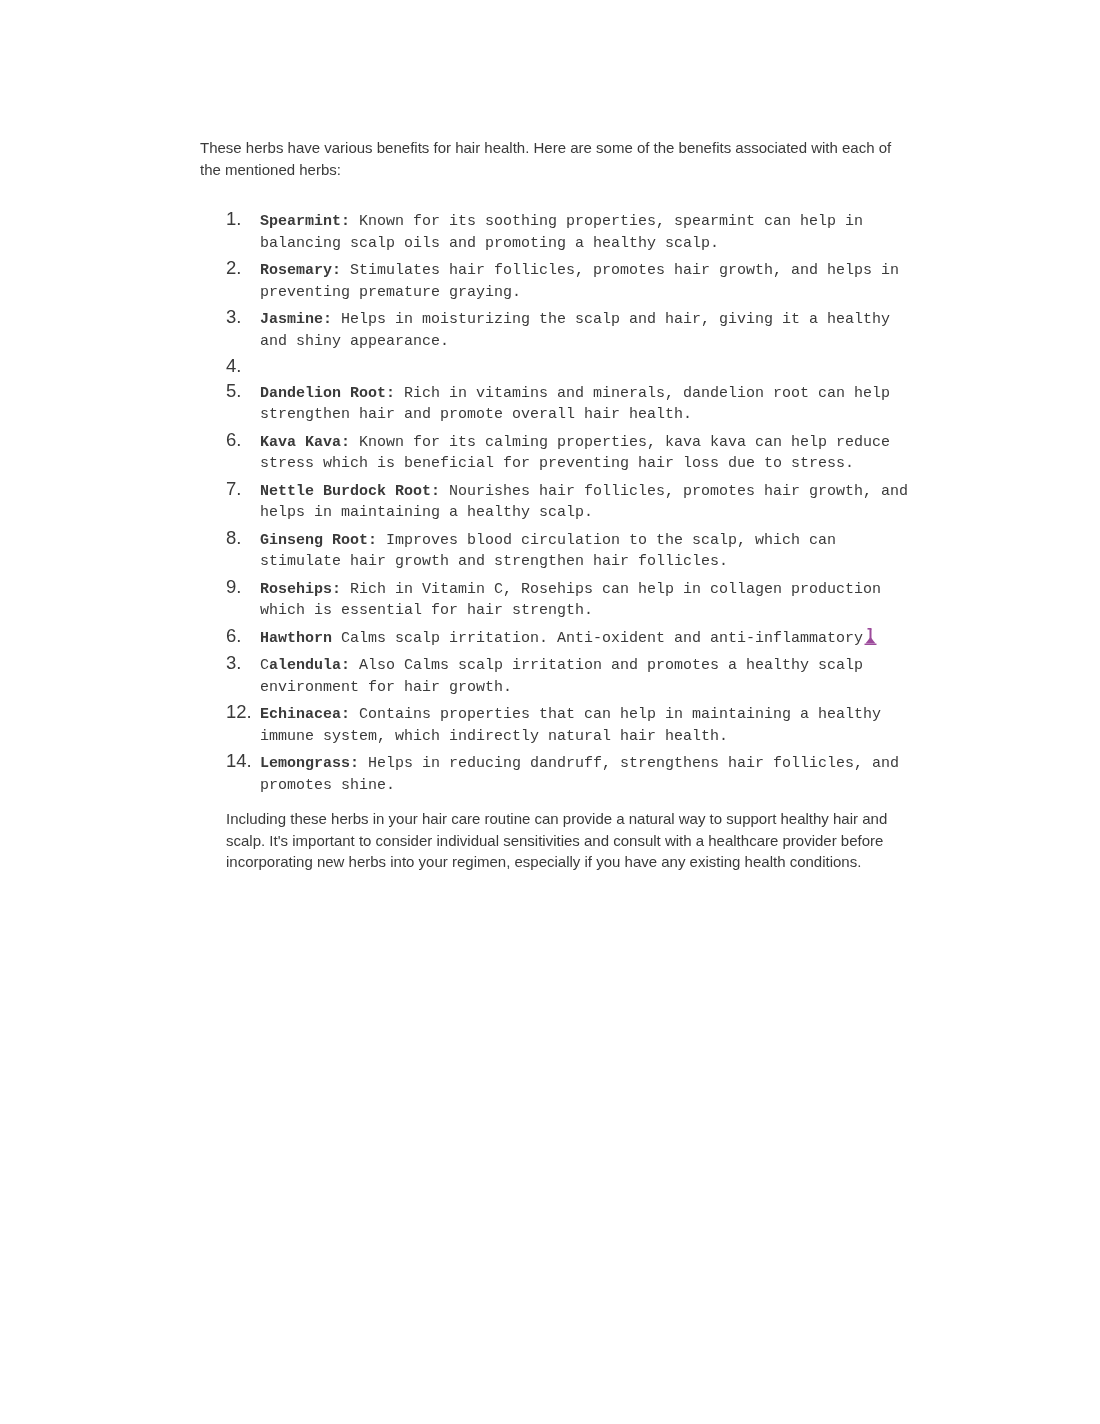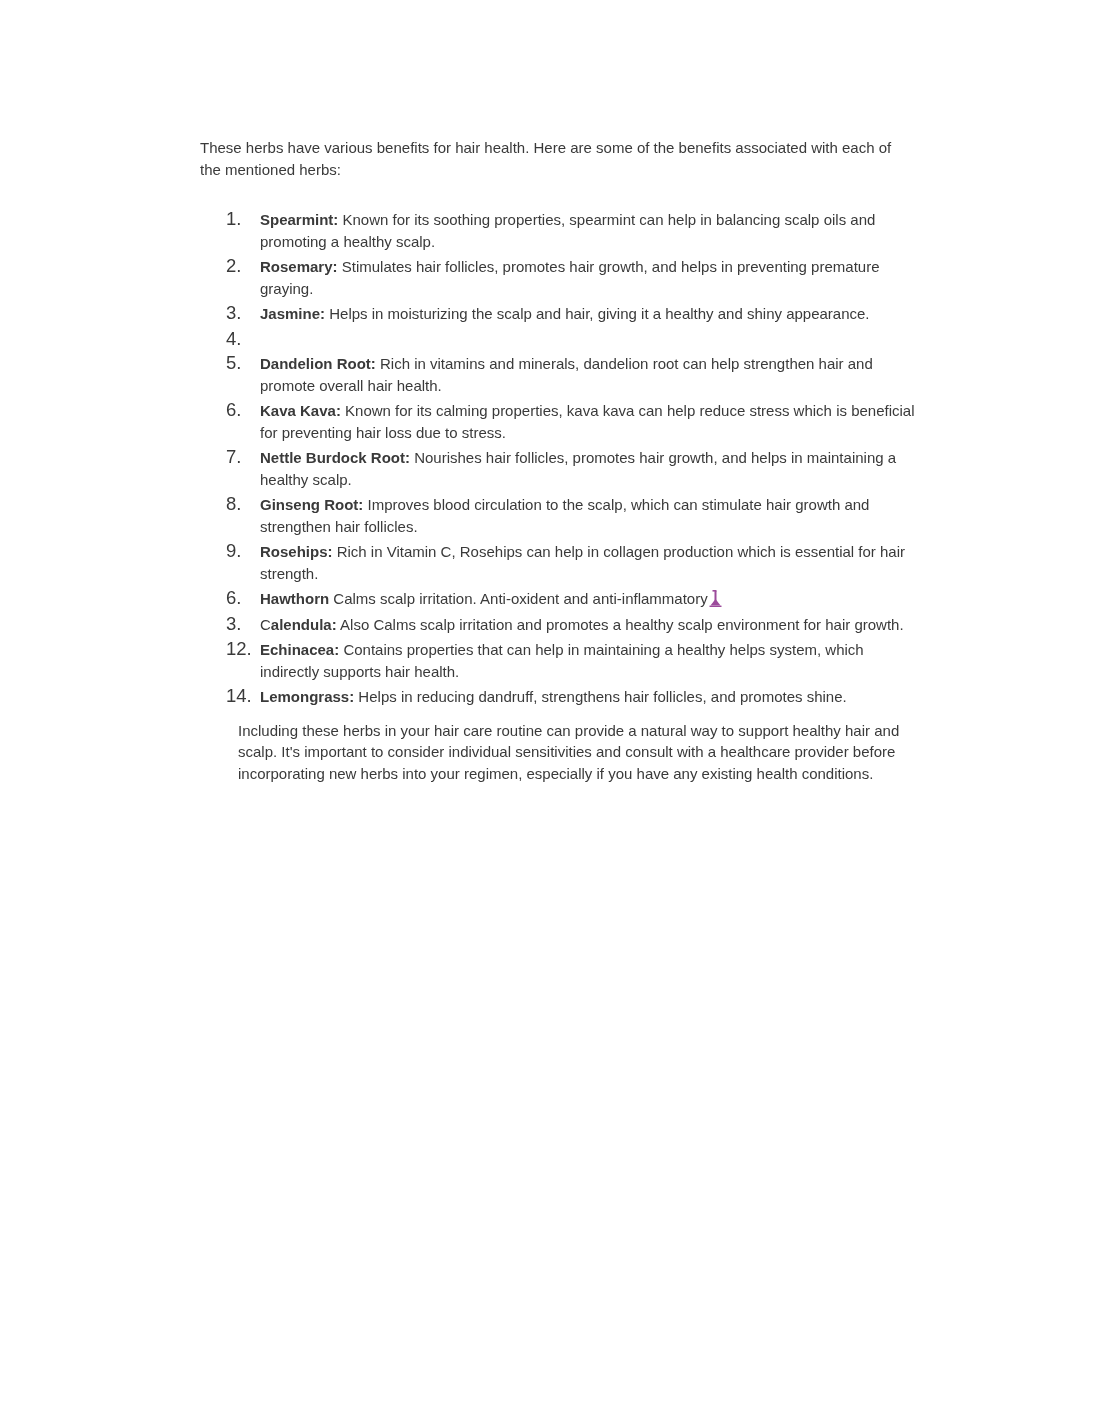--- a/index.html
+++ b/index.html
@@ -30,28 +30,29 @@
     width: 34px;
     font-size: 18.5px;
     line-height: 21.5px;
     color: #3a3a3a;
     white-space: nowrap;
   }
   .itext {
     width: 655px;
     font-size: 15px;
     line-height: 21.5px;
+    font-family: Liberation Mono, monospace;
   }
   .name { font-weight: bold; }
   .lead { font-weight: normal; }
   .caret { display: none; margin-left: 1px; }
   .caret.visible { display: inline; }
   .caret svg { vertical-align: -4px; }
   .outro {
-    margin-left: 38px;
+    margin-left: 26px;
     margin-top: 12px;
     width: 700px;
     font-size: 15px;
     line-height: 21.5px;
   }
 </style>
 </head>
 <body>
 
 <div class="page">
@@ -116,21 +117,21 @@
               </svg></span></span>
   </div>
 
   <div class="item">
     <span class="num">3.</span>
     <span class="itext"><span class="lead">C</span><span class="name">alendula:</span><span class="desc"> Also Calms scalp irritation and promotes a healthy scalp environment for hair growth.</span></span>
   </div>
 
   <div class="item">
     <span class="num">12.</span>
-    <span class="itext"><span class="lead"></span><span class="name">Echinacea:</span><span class="desc"> Contains properties that can help in maintaining a healthy helps system, which indirectly supports hair health.</span></span>
+    <span class="itext"><span class="lead"></span><span class="name">Echinacea:</span><span class="desc"> Contains properties that can help in maintaining a healthy immune system, which indirectly natural hair health.</span></span>
   </div>
 
 
   <div class="item">
     <span class="num">14.</span>
     <span class="itext"><span class="lead"></span><span class="name">Lemongrass:</span><span class="desc"> Helps in reducing dandruff, strengthens hair follicles, and promotes shine.</span></span>
   </div>
 
 </div>
 

